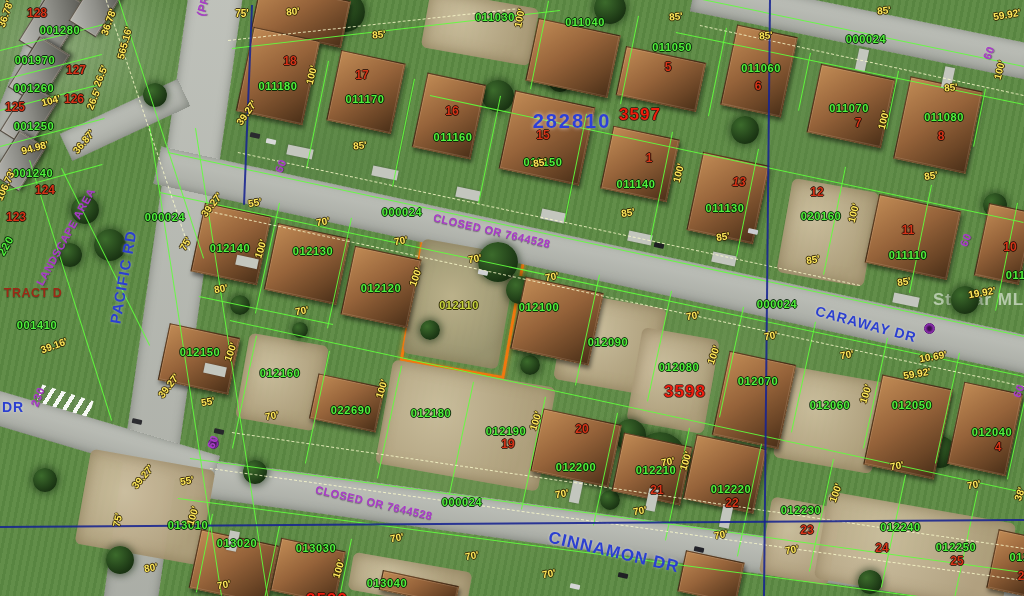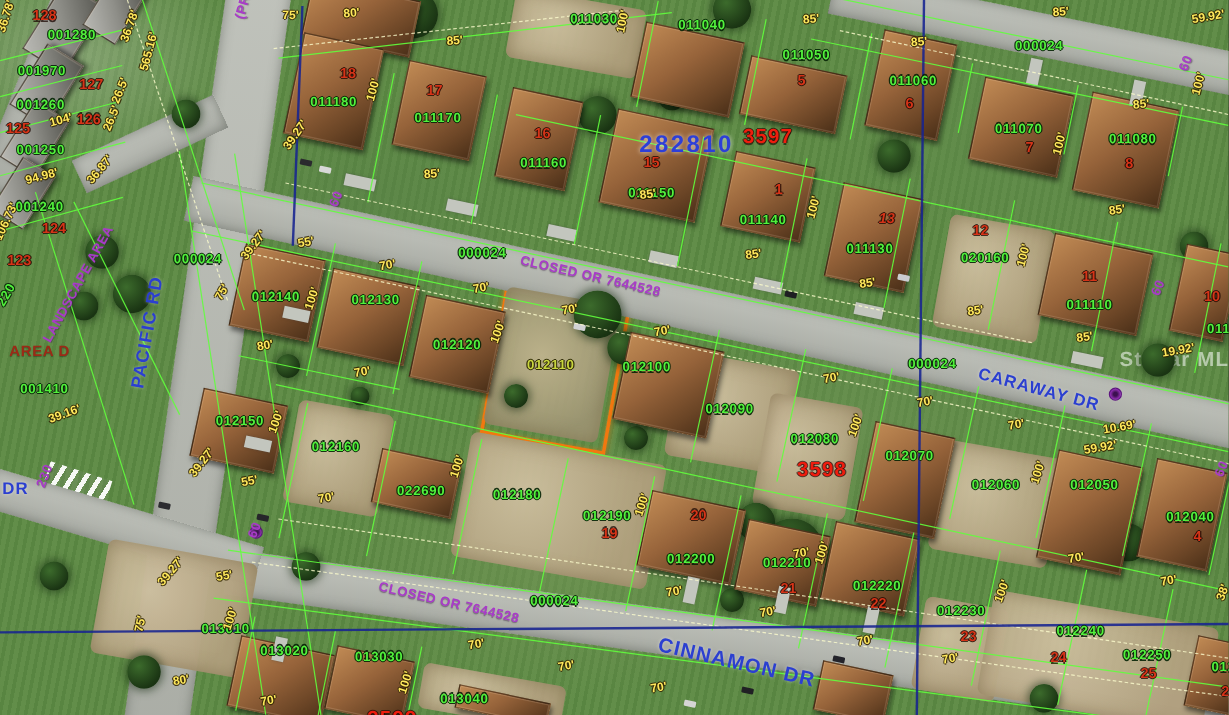--- a/index.html
+++ b/index.html
@@ -414,14 +414,14 @@
     <span class="lbl p" style="left: 492px; top: 231px; transform: translate(-50%, -50%) rotate(13deg);">CLOSED OR 7644528</span>
     <span class="lbl p" style="left: 374px; top: 503px; transform: translate(-50%, -50%) rotate(13deg);">CLOSED OR 7644528</span>
     <span class="lbl p" style="left: 281px; top: 166px; transform: translate(-50%, -50%) rotate(-68deg);">60</span>
     <span class="lbl p" style="left: 989px; top: 53px; transform: translate(-50%, -50%) rotate(-68deg);">60</span>
     <span class="lbl p" style="left: 966px; top: 240px; transform: translate(-50%, -50%) rotate(-68deg);">60</span>
     <span class="lbl p" style="left: 213px; top: 442px; transform: translate(-50%, -50%) rotate(-68deg);">60</span>
     <span class="lbl p" style="left: 38px; top: 397px; transform: translate(-50%, -50%) rotate(-68deg);">230</span>
     <span class="lbl p" style="left: 1019px; top: 391px; transform: translate(-50%, -50%) rotate(-68deg);">60</span>
     <span class="lbl p" style="left: 203px; top: 6px; transform: translate(-50%, -50%) rotate(-75deg);">(PR</span>
     <span class="lbl p" style="left: 66px; top: 237px; transform: translate(-50%, -50%) rotate(-61deg);">LANDSCAPE AREA</span>
-    <span class="lbl tr" style="left: 33px; top: 293px; transform: translate(-50%, -50%) rotate(0deg);">AREA D</span>
+    <span class="lbl tr" style="left: 33px; top: 293px; transform: translate(-50%, -50%) rotate(0deg);">TRACT D</span>
   </div>
 
 </body></html>

